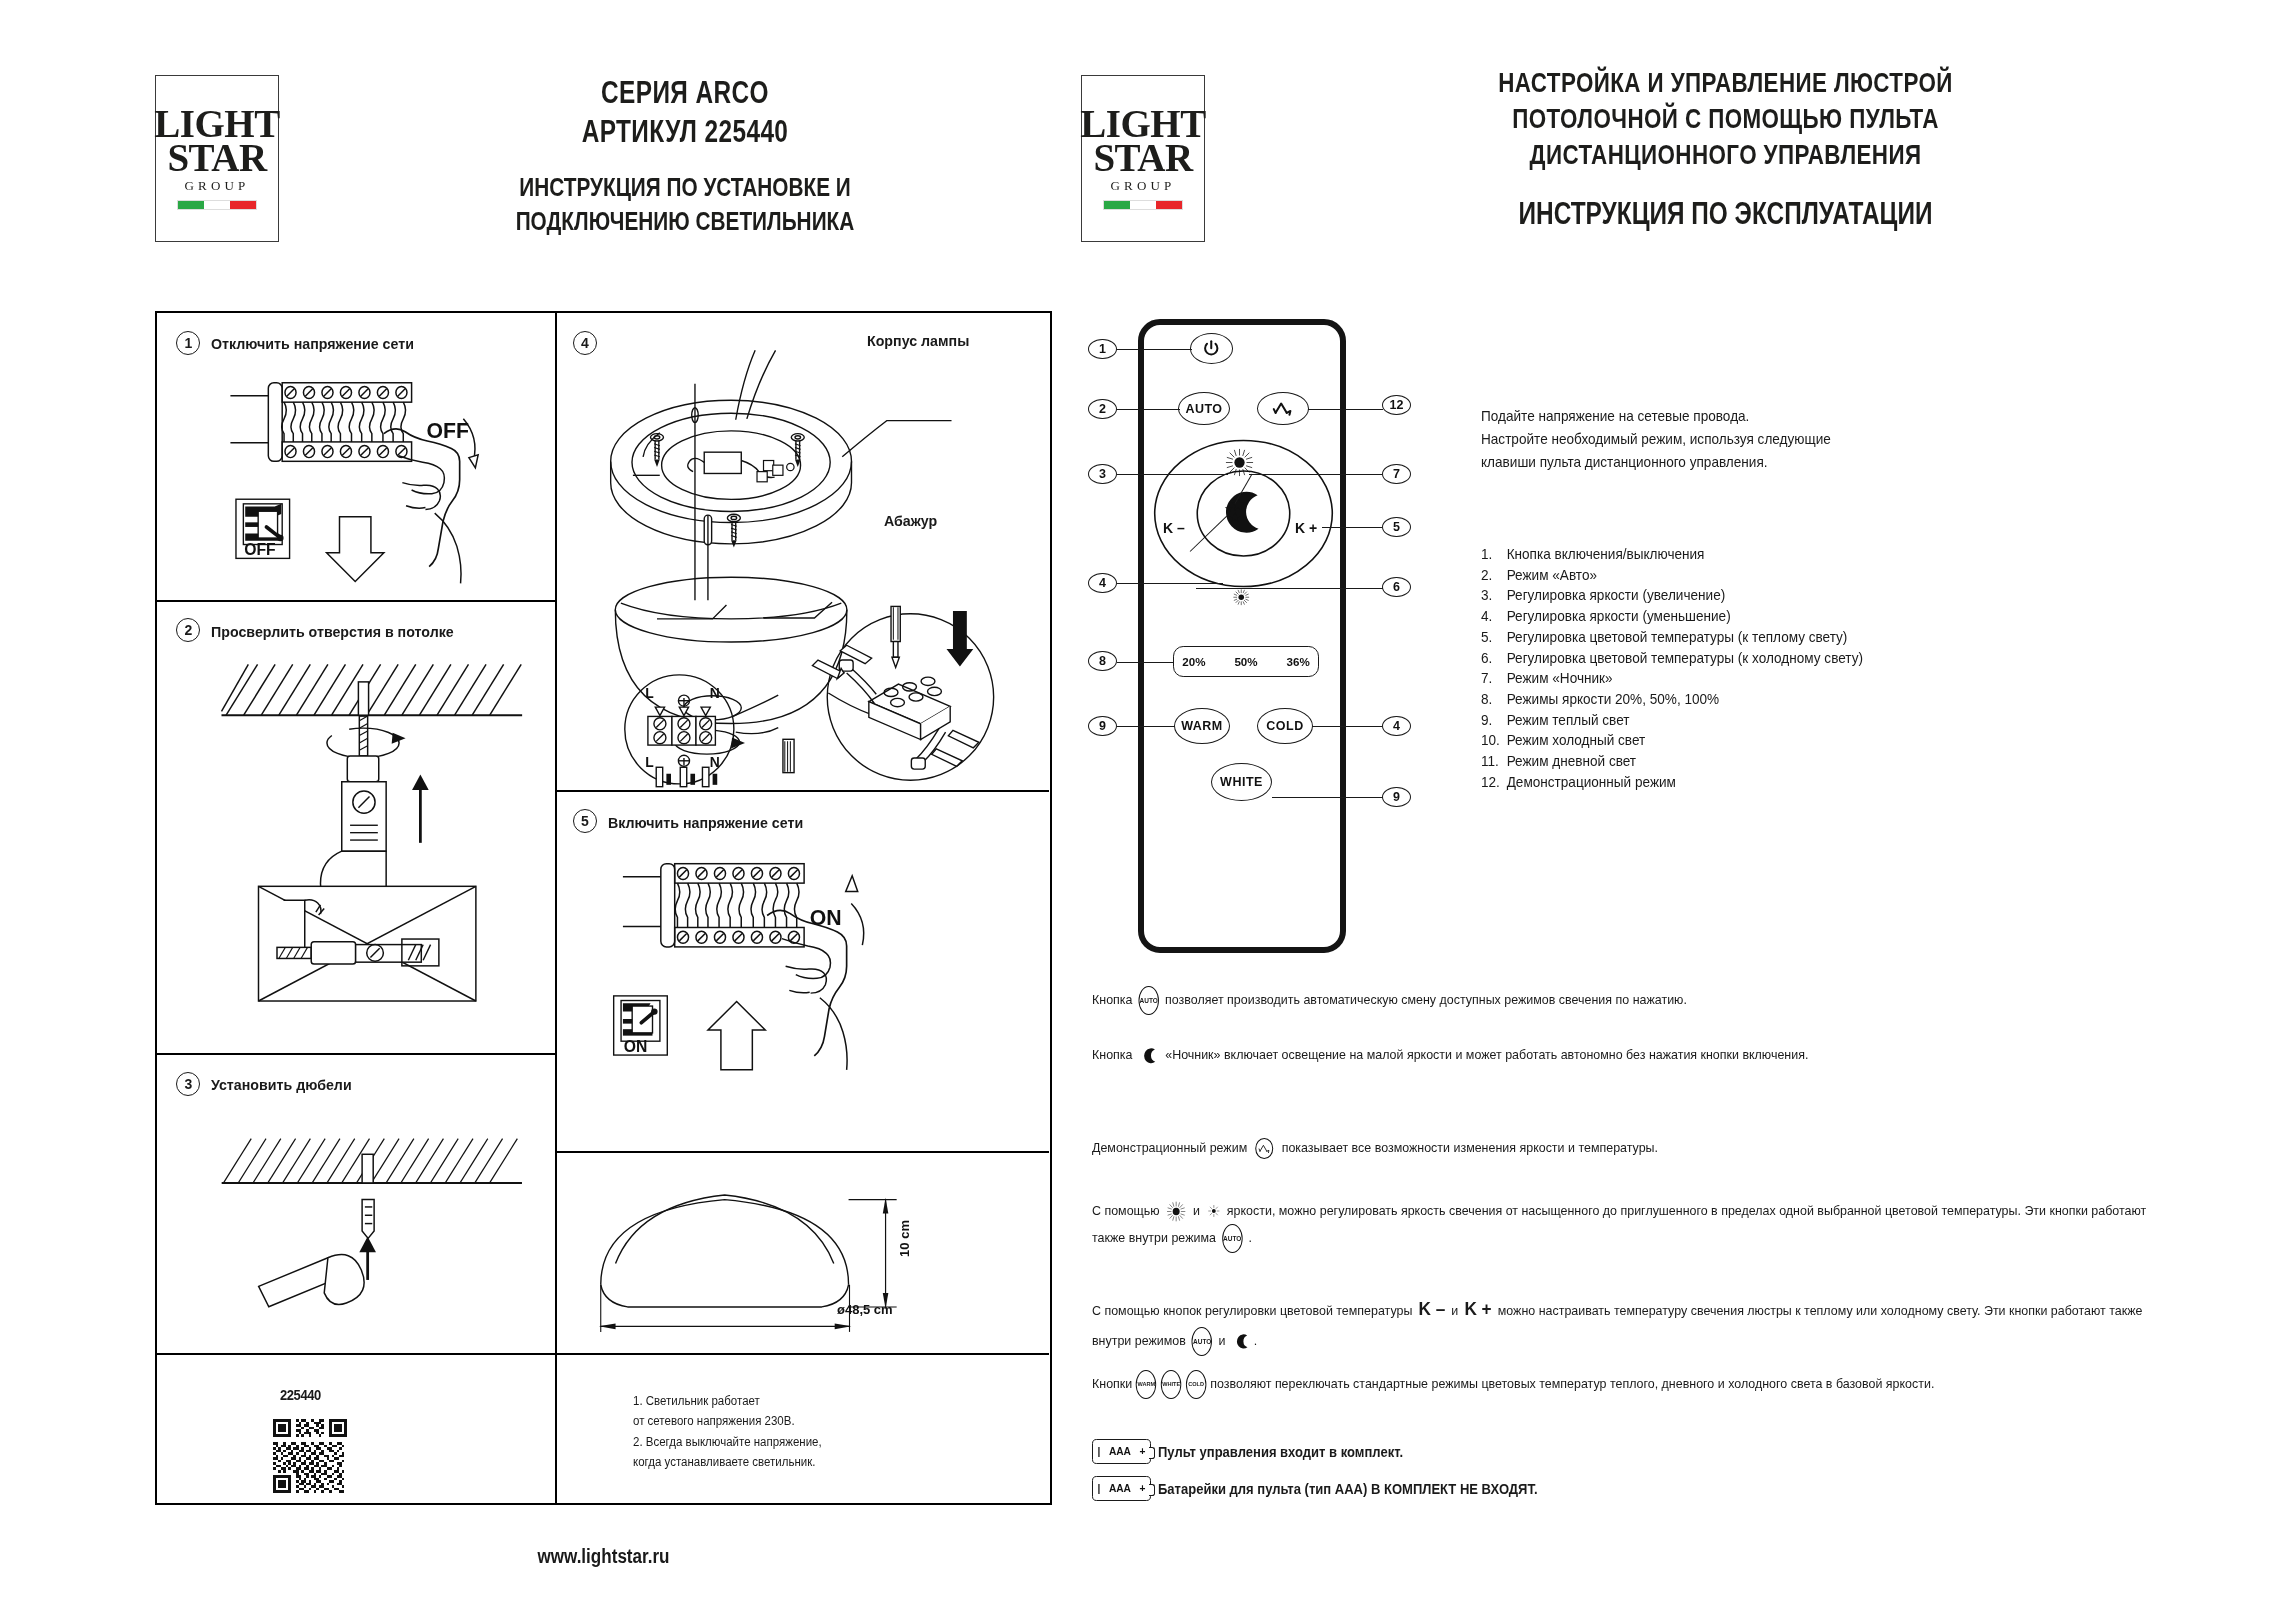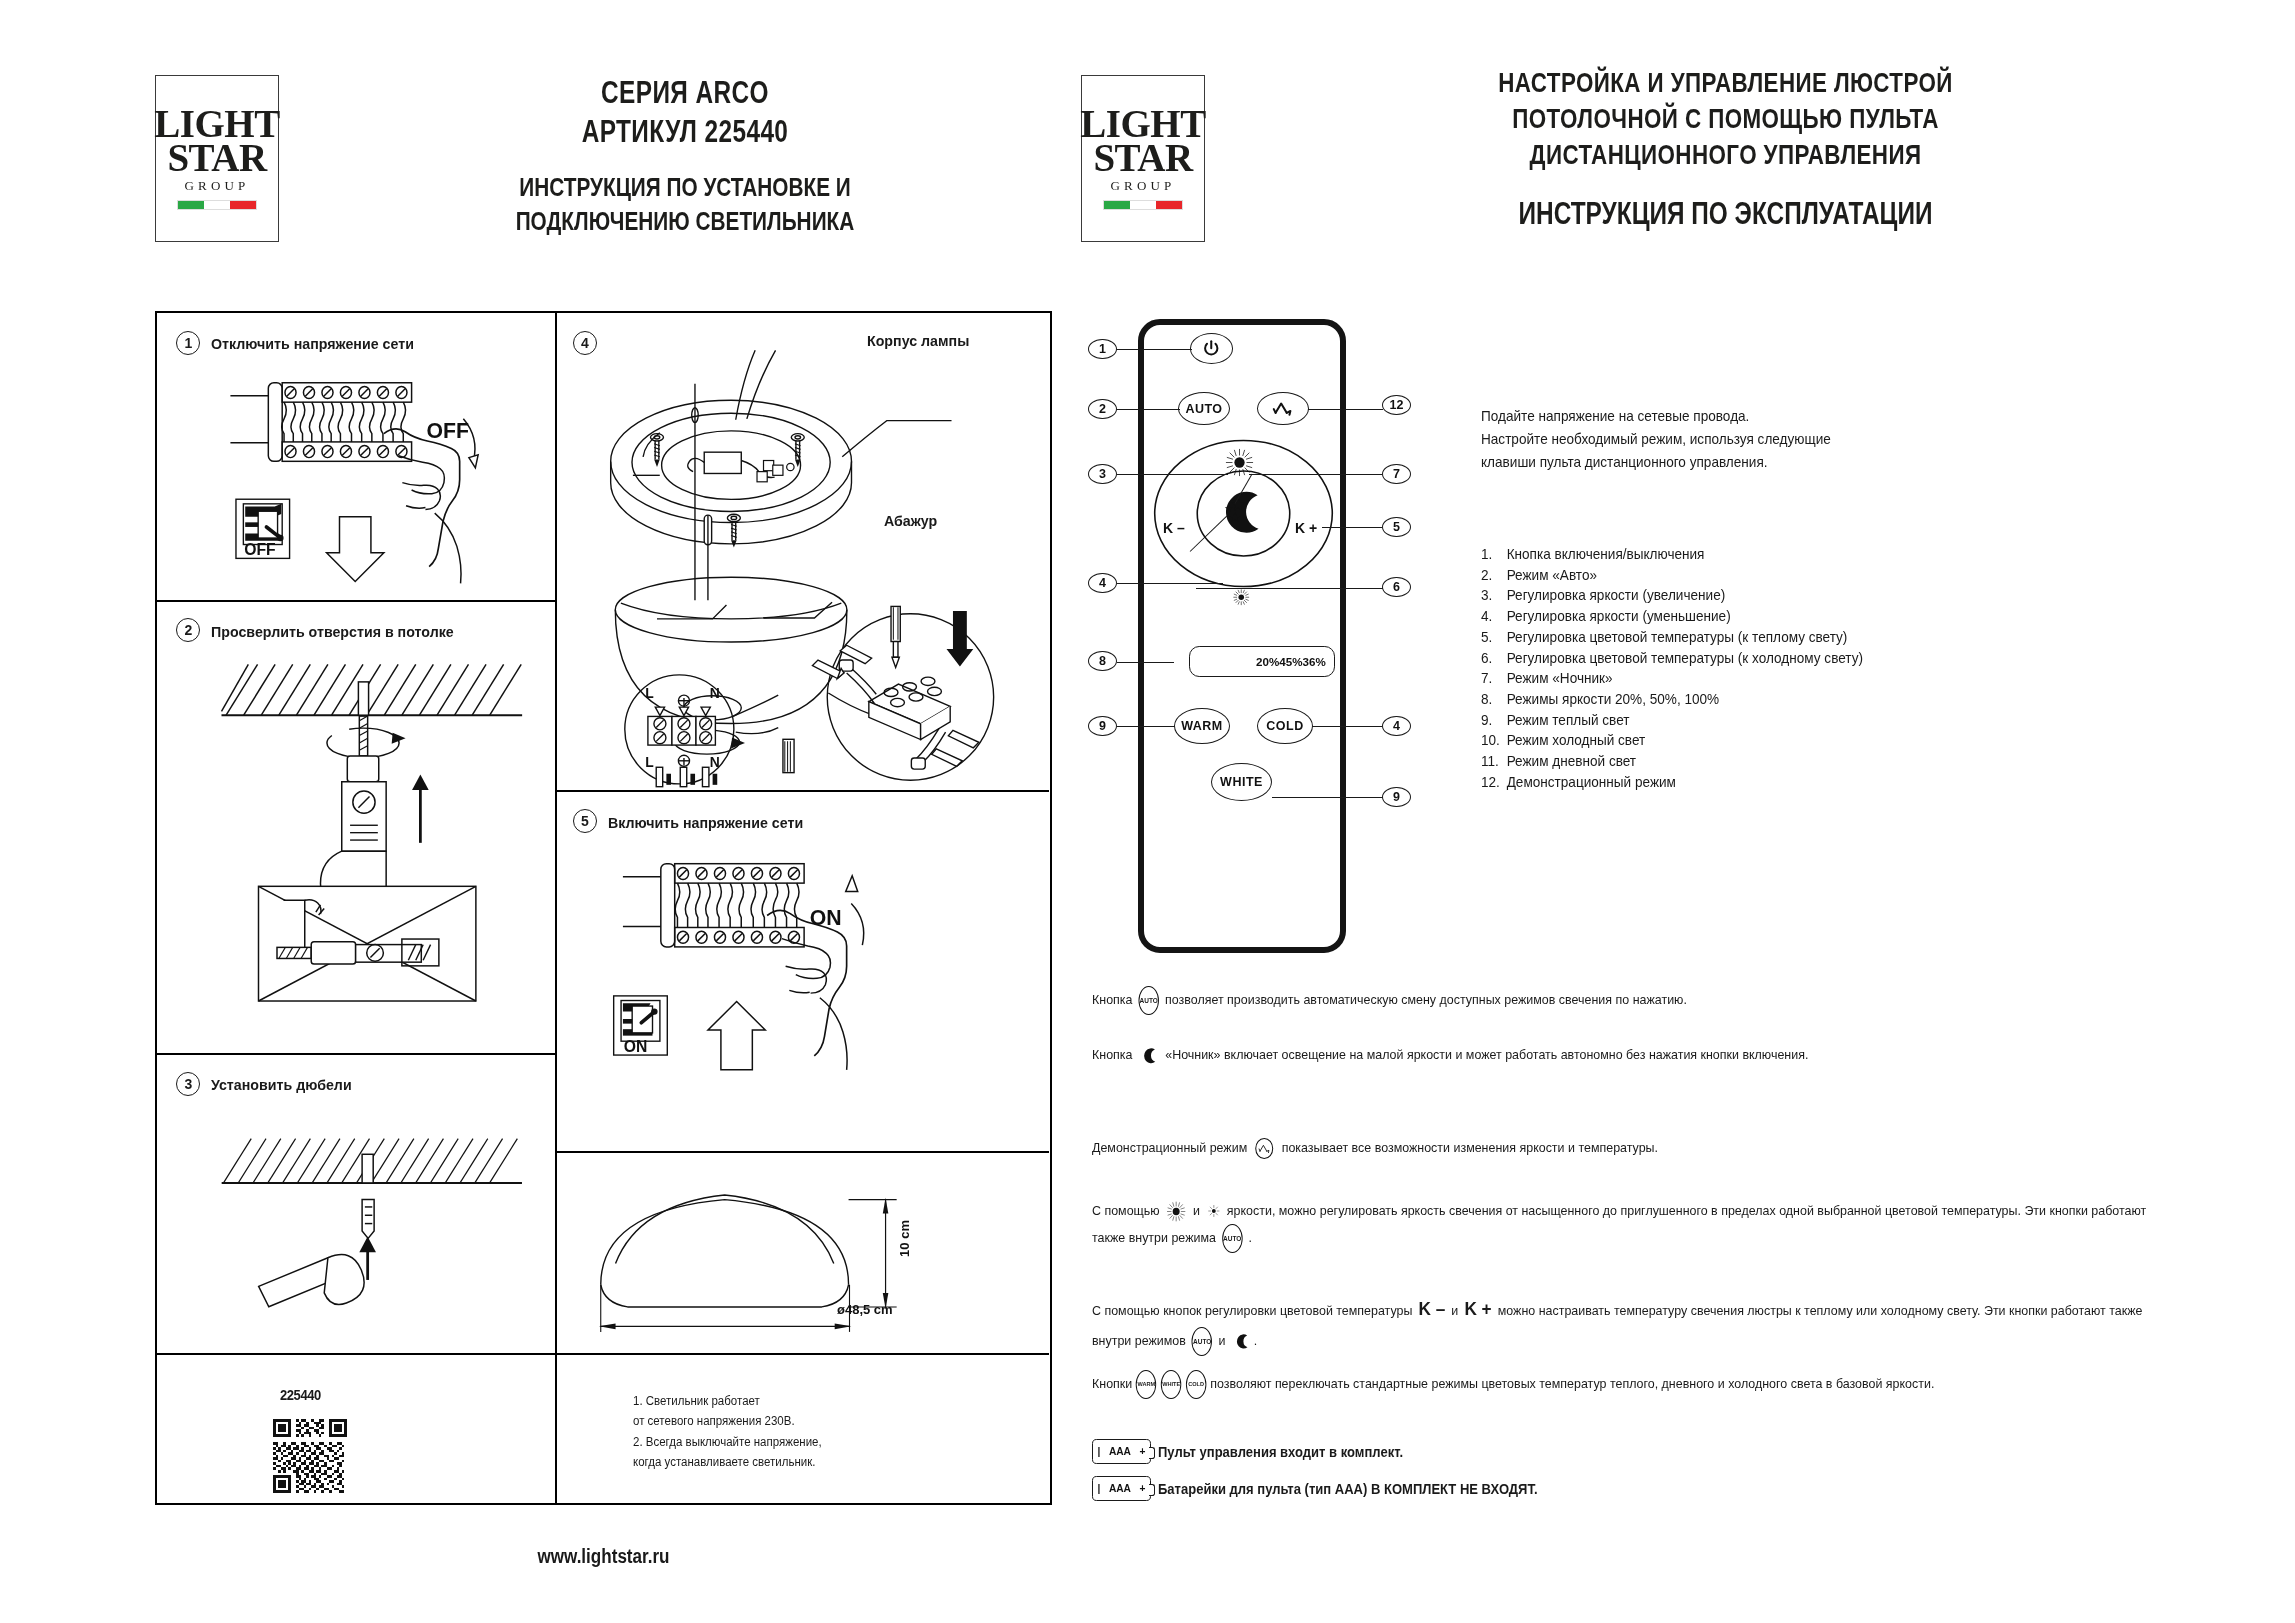--- a/index.html
+++ b/index.html
@@ -96,22 +96,22 @@
     position:absolute;
     border:1.4px solid #1a1a1a;
     border-radius:50%;
     display:flex;align-items:center;justify-content:center;
     font-weight:700;color:#111;
     background:#fff;
   }
   .rbtn-txt{ font-size:12.5px; letter-spacing:0.5px; }
   .pill{
     position:absolute;border:1.4px solid #1a1a1a;border-radius:10.2px;
-    display:flex;align-items:center;justify-content:flex-end;
-    font-size:11.6px;font-weight:700;color:#111;background:#fff;margin-left:16px;
+    display:flex;align-items:center;justify-content:space-between;
+    font-size:11.6px;font-weight:700;color:#111;background:#fff;
   }
   .callout{
     position:absolute;
     width:29px;height:20.4px;
     border:1.4px solid #1a1a1a;border-radius:50%;
     display:flex;align-items:center;justify-content:center;
     font-size:12.5px;font-weight:700;color:#111;background:#fff;
   }
   .lead{ position:absolute; background:#1a1a1a; height:0.9px; }
 
@@ -996,21 +996,21 @@
     <polygon points="56,26 60,36 70,36 62,43 65,54 56,47 47,54 50,43 42,36 52,36" fill="#111"></polygon>
     <polygon points="38,44 41,51 48,51 42,56 44,63 38,58 32,63 34,56 28,51 35,51" fill="#111" transform="scale(0.8) translate(6,6)"></polygon>
     <polygon points="50,64 54,73 64,73 56,79 59,89 50,83 41,89 44,79 36,73 46,73" fill="#111" transform="scale(0.82) translate(10,6)"></polygon>
   </svg>
 
   <div style="position:absolute;left:1163px;top:520px;font-size:14px;font-weight:700;color:#111;">K –</div>
   <div style="position:absolute;left:1295px;top:520px;font-size:14px;font-weight:700;color:#111;">K +</div>
 
   <div class="pill" style="left:1173px; top:646px; width:146px; height:31px; padding:0 8.3px;">
     <span>20%</span>
-    <span>45%</span>
+    <span>50%</span>
     <span>36%</span>
   </div>
 
   <div class="rbtn rbtn-txt" style="left:1174px; top:708px; width:56px; height:36px;">WARM</div>
   <div class="rbtn rbtn-txt" style="left:1257px; top:708px; width:56px; height:36px;">COLD</div>
   <div class="rbtn rbtn-txt" style="left:1211px; top:763px; width:61px; height:38px;">WHITE</div>
 
   <div class="callout" style="left:1088px; top:339px;">1</div>
   <div class="lead" style="left:1117px; top:349px; width:75px;"></div>
 

